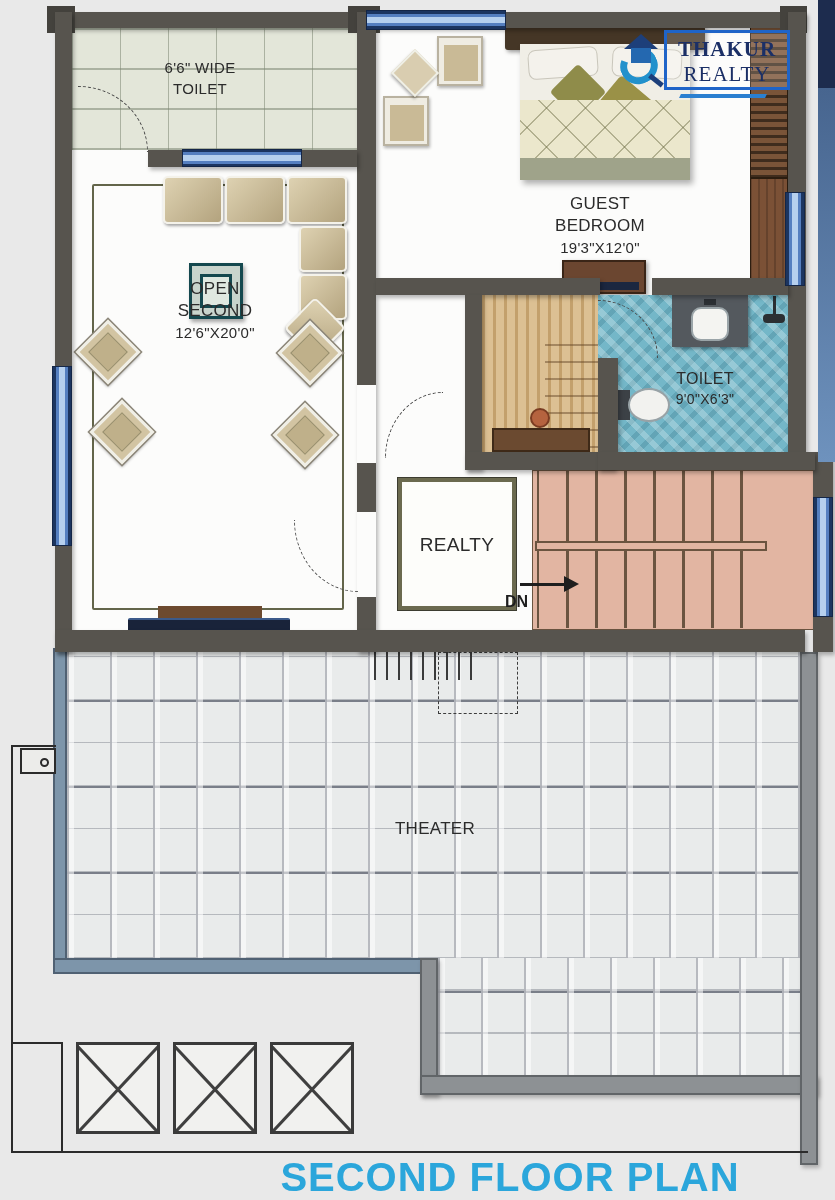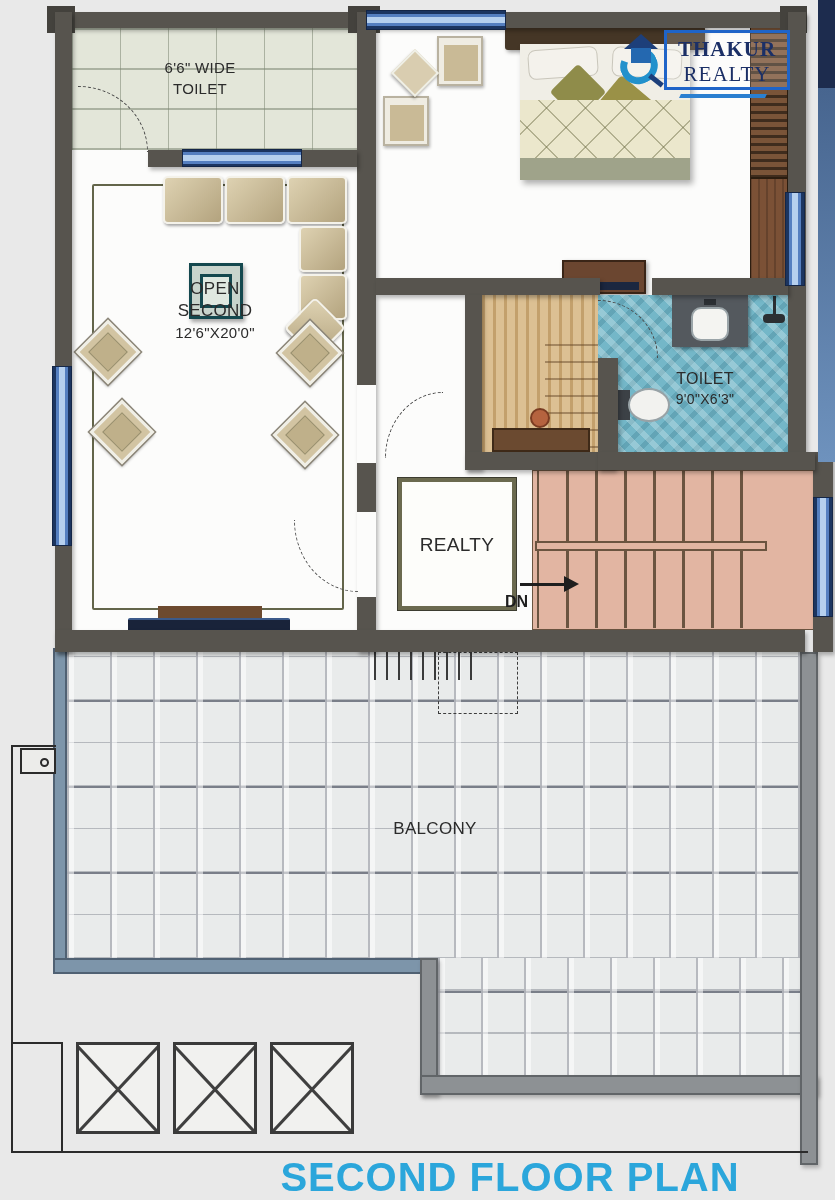--- a/index.html
+++ b/index.html
@@ -94,20 +94,25 @@
   <div class="abs" style="left:383px;top:96px;width:46px;height:50px;background:#efece2;border:2px solid #b9b2a0;box-shadow:1px 2px 3px rgba(0,0,0,.3);">
     <div class="abs" style="left:5px;top:7px;width:34px;height:36px;background:#c9ba96;"></div>
   </div>
   <div class="abs" style="left:398px;top:56px;width:34px;height:34px;background:#d9cdb0;border:2px solid #efefe6;transform:rotate(45deg);box-shadow:1px 2px 3px rgba(0,0,0,.3);"></div>
   <div class="abs" style="left:750px;top:26px;width:38px;height:152px;background:repeating-linear-gradient(0deg,#3f2c1d 0 3px,#7a5438 3px 8px);box-shadow:inset 0 0 0 1px #2c1d10;"></div>
   <div class="abs" style="left:750px;top:178px;width:38px;height:116px;background-color:#7b5136;background-image:repeating-linear-gradient(90deg,rgba(0,0,0,.18) 0 2px,transparent 2px 8px);box-shadow:inset 0 0 0 1px #2c1d10;"></div>
   <div class="abs" style="left:562px;top:260px;width:84px;height:34px;background:#6b4630;border:2px solid #3a2517;box-shadow:2px 2px 4px rgba(0,0,0,.35);">
     <div class="abs" style="left:5px;top:20px;width:70px;height:8px;background:#1b2740;"></div>
   </div>
 
+  <div class="abs label lbl-big" style="left:520px;top:193px;width:160px;">
+    <div>GUEST</div>
+    <div>BEDROOM</div>
+    <div class="dims">19'3"X12'0"</div>
+  </div>
 
   <div class="abs" style="left:482px;top:295px;width:116px;height:157px;background-color:var(--dress-tan,#d6b584);background-image:repeating-linear-gradient(90deg,#c3a06c 0 3px,#dcc093 3px 11px);"></div>
   <div class="abs" style="left:545px;top:330px;width:53px;height:118px;background:repeating-linear-gradient(0deg,rgba(95,65,35,.45) 0 2px,transparent 2px 17px);"></div>
   <div class="abs" style="left:492px;top:428px;width:98px;height:24px;background:#6b4a30;border:2px solid #3f2a18;"></div>
   <div class="abs" style="left:530px;top:408px;width:20px;height:20px;border-radius:50%;background:#b5633f;border:2px solid #7a3c22;"></div>
 
   <div class="abs" style="left:598px;top:295px;width:190px;height:157px;background-color:var(--toilet-blue,#74b7c8);background-image:repeating-linear-gradient(45deg,rgba(255,255,255,.25) 0 6px,transparent 6px 14px),repeating-linear-gradient(-45deg,rgba(30,90,110,.2) 0 5px,transparent 5px 13px);"></div>
   <div class="abs" style="left:672px;top:295px;width:76px;height:52px;background:#54595e;box-shadow:2px 2px 3px rgba(0,0,0,.35);">
     <div class="abs" style="left:19px;top:12px;width:38px;height:34px;background:#f4f4f1;border:2px solid #9aa4a8;border-radius:10px;"></div>
     <div class="abs" style="left:32px;top:4px;width:12px;height:6px;background:#2b2f33;"></div>
@@ -129,21 +134,21 @@
     <div class="abs" style="left:4px;top:0;width:210px;height:157px;background:repeating-linear-gradient(90deg,#6b5440 0 2.5px,transparent 2.5px 29px);"></div>
     <div class="abs" style="left:2px;top:70px;width:232px;height:10px;border:2.5px solid #6b5440;background:#e2b5a2;"></div>
   </div>
   <div class="abs" style="left:520px;top:583px;width:46px;height:3px;background:#1e1e1e;"></div>
   <div class="abs" style="left:564px;top:576px;width:0;height:0;border-left:15px solid #1e1e1e;border-top:8.5px solid transparent;border-bottom:8.5px solid transparent;"></div>
   <div class="abs" style="left:505px;top:593px;width:34px;font-size:16px;font-weight:bold;color:#1e1e1e;">DN</div>
 
   <div class="abs tiles" style="left:67px;top:652px;width:733px;height:306px;"></div>
   <div class="abs tiles" style="left:438px;top:958px;width:362px;height:119px;"></div>
   <div class="abs label lbl-big" style="left:335px;top:818px;width:200px;">
-    <div>BALCONY</div>
+    <div>THEATER</div>
   </div>
   <div class="abs" style="left:374px;top:648px;width:108px;height:32px;background:repeating-linear-gradient(90deg,#3b3b3b 0 2.5px,transparent 2.5px 12px);"></div>
   <div class="abs" style="left:438px;top:652px;width:80px;height:62px;border:1.6px dashed #3c3c3c;"></div>
 
   <div class="abs parapet" style="left:53px;top:648px;width:14px;height:326px;"></div>
   <div class="abs parapet" style="left:53px;top:958px;width:372px;height:16px;"></div>
   <div class="abs gwall" style="left:420px;top:958px;width:18px;height:137px;"></div>
   <div class="abs gwall" style="left:420px;top:1075px;width:398px;height:20px;"></div>
   <div class="abs gwall" style="left:800px;top:652px;width:18px;height:513px;"></div>
 

